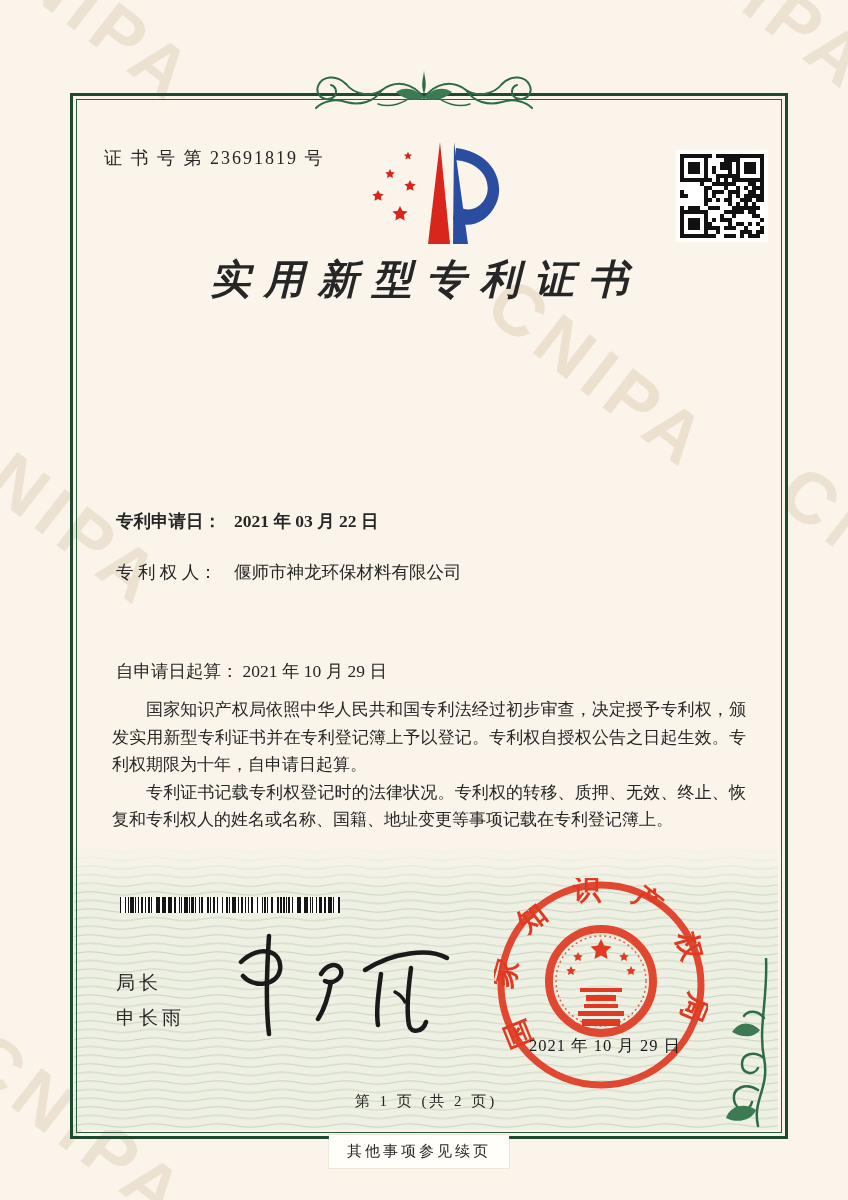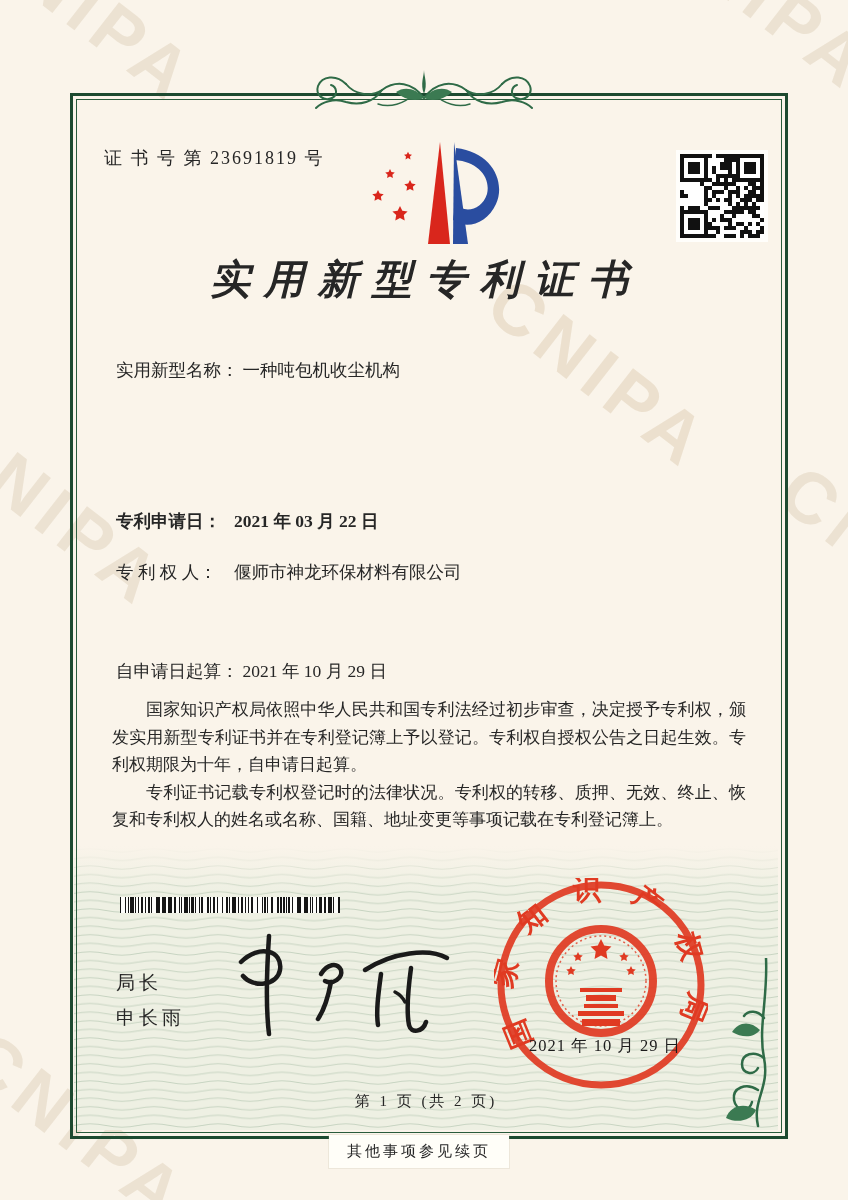--- a/index.html
+++ b/index.html
@@ -255,23 +255,20 @@
         <rect x="15" y="1" width="5" height="5" fill="#ffffff"></rect>
         <rect x="16" y="2" width="3" height="3" fill="#111111"></rect>
         <rect x="0" y="14" width="7" height="7" fill="#111111"></rect>
         <rect x="1" y="15" width="5" height="5" fill="#ffffff"></rect>
         <rect x="2" y="16" width="3" height="3" fill="#111111"></rect>
       </svg>
   </div>
 
   <div class="abs title">实用新型专利证书</div>
 
-  <div class="abs frow" style="top:358px;">
-    <span class="flabel">实用新型名称：</span><span class="fvalue">一种吨包机收尘机构</span>
-  </div>
   <div class="abs frow" style="top:509px;font-weight:bold;">
     <span class="flabel">专利申请日：</span><span class="fvalue">2021 年 03 月 22 日</span>
   </div>
   <div class="abs frow" style="top:560px;">
     <span class="flabel">专 利 权 人：</span><span class="fvalue">偃师市神龙环保材料有限公司</span>
   </div>
   <div class="abs frow" style="top:659px;">
     <span class="flabel">自申请日起算：</span><span class="fvalue">2021 年 10 月 29 日</span>
   </div>
 

